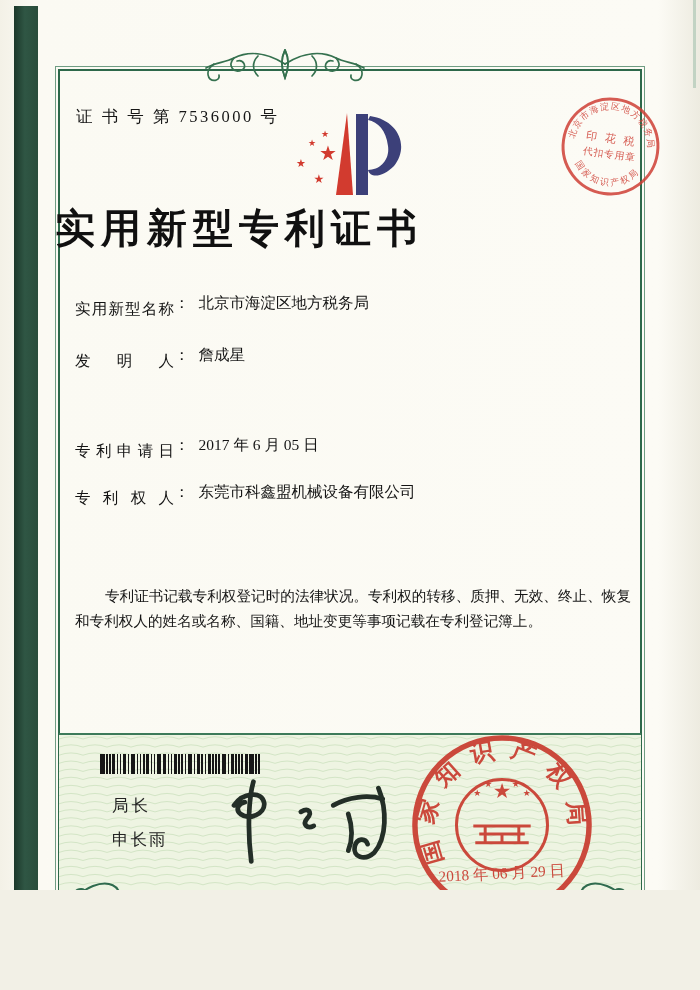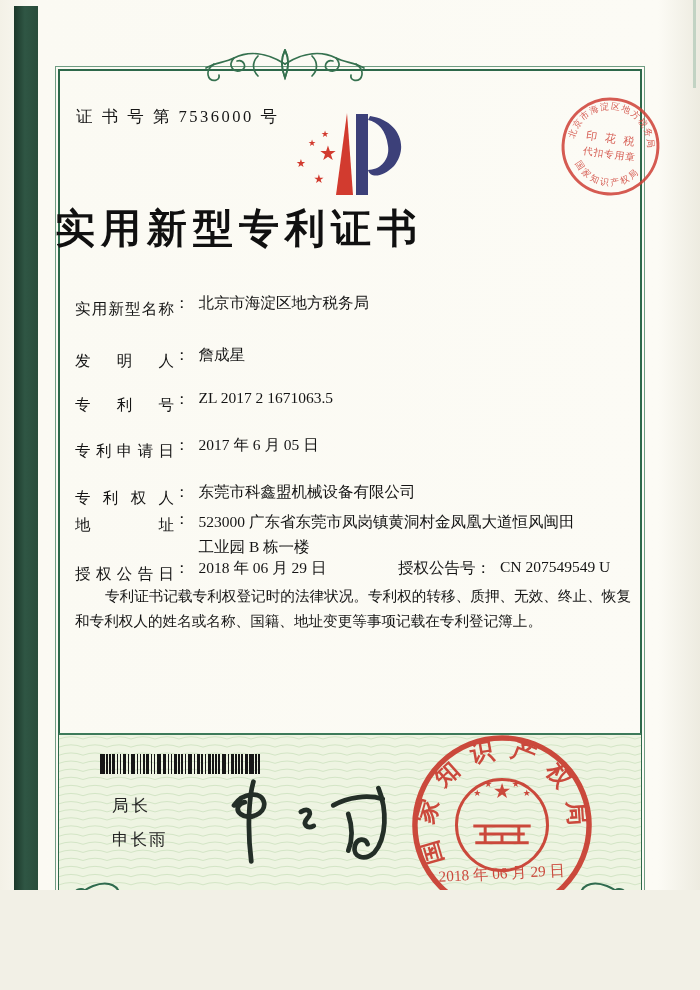--- a/index.html
+++ b/index.html
@@ -142,40 +142,30 @@
   <div class="title">实用新型专利证书</div>
 
   <div class="field" style="top:293px">
     <span class="flabel">实用新型名称</span><span class="colon">：</span><span class="fvalue">北京市海淀区地方税务局</span>
   </div>
 
   <div class="field" style="top:345px">
     <span class="flabel">发　明　人</span><span class="colon">：</span><span class="fvalue">詹成星</span>
   </div>
 
-  <div class="field" style="top:389px">
-    <span class="flabel">专　利　号</span><span class="colon">：</span><span class="fvalue">ZL 2017 2 1671063.5</span>
-  </div>
 
   <div class="field" style="top:435px">
     <span class="flabel">专利申请日</span><span class="colon">：</span><span class="fvalue">2017 年 6 月 05 日</span>
   </div>
 
   <div class="field" style="top:482px">
     <span class="flabel">专 利 权 人</span><span class="colon">：</span><span class="fvalue">东莞市科鑫盟机械设备有限公司</span>
   </div>
 
-  <div class="field" style="top:509px">
-    <span class="flabel">地　　　址</span><span class="colon">：</span><span class="fvalue"><span class="addr-line">523000 广东省东莞市凤岗镇黄洞村金凤凰大道恒风闽田</span><span class="addr-line">工业园 B 栋一楼</span></span>
-  </div>
-
-  <div class="field" style="top:558px">
-    <span class="flabel">授权公告日</span><span class="colon">：</span><span class="fvalue">2018 年 06 月 29 日</span>
-    <span class="grant-right"><span>授权公告号</span><span class="colon">：</span><span class="fvalue">CN 207549549 U</span></span>
-  </div>
+
 
   <div class="paras">
     <p>专利证书记载专利权登记时的法律状况。专利权的转移、质押、无效、终止、恢复和专利权人的姓名或名称、国籍、地址变更等事项记载在专利登记簿上。</p>
   </div>
 
   <div class="barcode" id="barcode">
       <div class="bar" style="width: 4.5px;"></div>
       <div class="bar" style="width: 1.5px;"></div>
       <div class="bar" style="width: 1.5px;"></div>
       <div class="bar" style="width: 3px;"></div>

